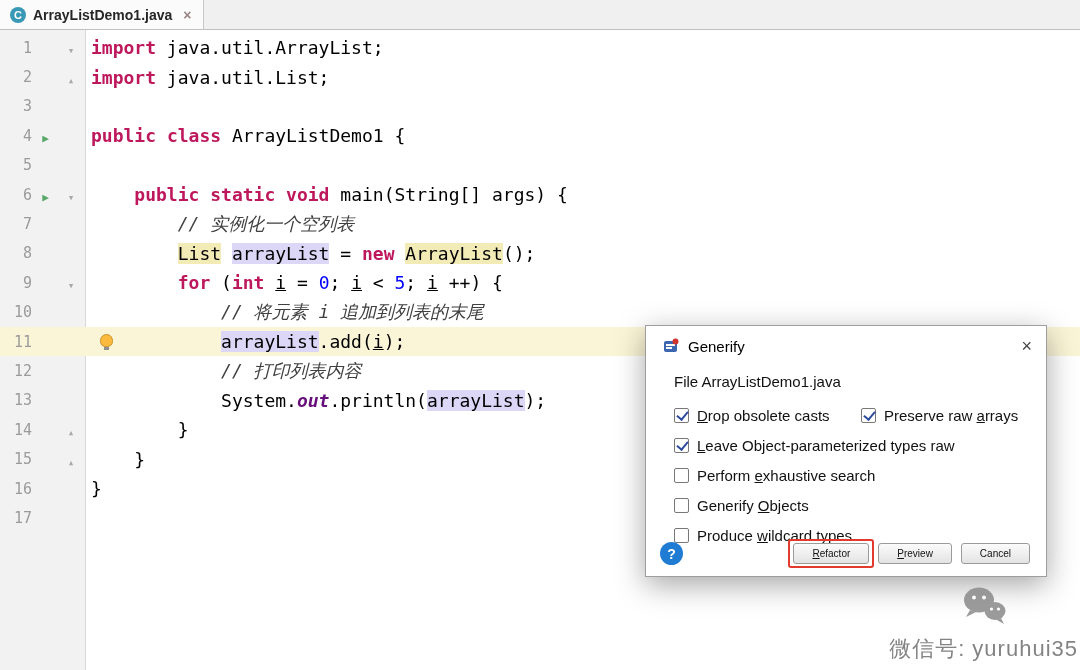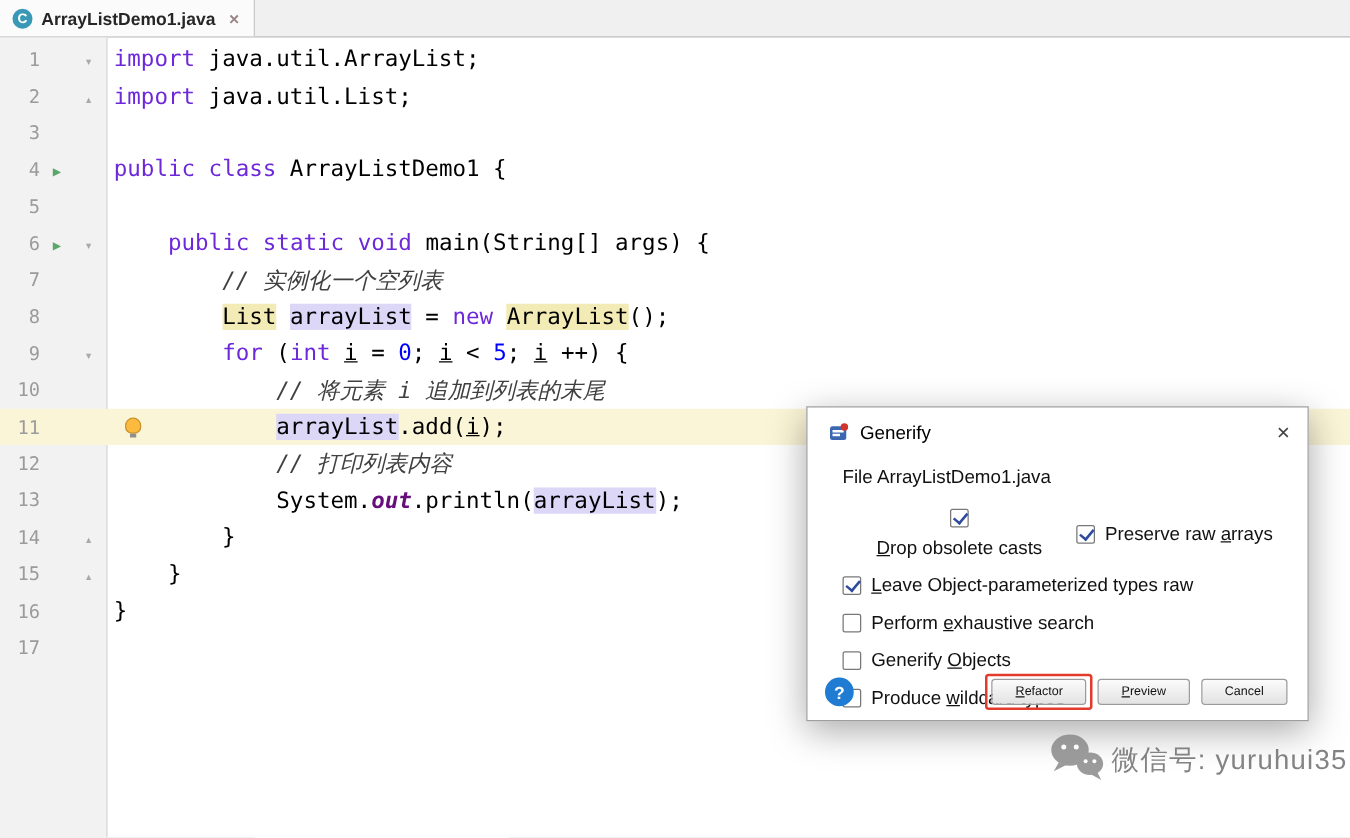--- a/index.html
+++ b/index.html
@@ -39,21 +39,21 @@
   }
   .row { position:relative; height:29.4px; display:flex; align-items:center; }
   .row.hl { background:#FBF5D7; }
   .gut { flex:0 0 87px; width:87px; height:100%; display:flex; align-items:center; }
   .num { width:32px; text-align:right; color:#9B9B9B; font-size:15px; }
   .slotA { width:27px; text-align:center; }
   .slotB { width:24px; text-align:center; }
   .run { color:#59A869; font-size:11px; }
   .fold { color:#A9A9A9; font-size:11px; }
   .code { padding-left:4px; white-space:pre; }
-  .kw  { color:#6d28d9; font-weight:normal; }
+  .kw  { color:#be185d; font-weight:bold; }
   .cm  { color:#404040; font-style:italic; }
   .nm  { color:#0000FF; }
   .fld { color:#660E7A; font-style:italic; font-weight:bold; }
   .hlY { background:#F3EBB6; }
   .hlP { background:#DCD6F7; }
   .un  { text-decoration:underline; }
   .bulb {
     position:absolute; left:100px; top:7px; width:13px; height:13px;
     background:#FCBA3F; border:1px solid #C8922B;
     border-radius:50% 50% 42% 42%;
@@ -70,21 +70,21 @@
     box-shadow:0 8px 28px rgba(0,0,0,0.35);
   }
   .dlg-title { display:flex; align-items:center; gap:8px; padding:11px 14px 4px 16px; }
   .dlg-title-text { font-size:15px; color:#000; }
   .dlg-close { margin-left:auto; font-size:18px; color:#444; line-height:1; }
   .dlg-icon { width:18px; height:18px; flex:0 0 18px; }
   .dlg-body { padding:4px 0 0 18px; }
   .file-label { font-size:15px; color:#111; margin:10px 0 17px 10px; }
   .cb-row { display:flex; margin-bottom:13px; margin-left:10px; }
   .cb { display:inline-flex; align-items:center; gap:8px; font-size:15px; color:#111; }
-  .cb-first { width:187px;flex-direction:column; }
+  .cb-first { width:187px; }
   .box {
     width:15px; height:15px; flex:0 0 15px; background:#fff;
     border:1px solid #787878; border-radius:2px; position:relative;
   }
   .box.on::after {
     content:''; position:absolute; left:4px; top:0px; width:5px; height:9px;
     border-right:2px solid #2E4A9E; border-bottom:2px solid #2E4A9E;
     transform:rotate(40deg);
   }
   .dlg-footer {
@@ -103,21 +103,21 @@
     border:1px solid #9B9B9B; border-radius:3px; position:relative;
   }
   .btn.annotated::after {
     content:''; position:absolute; left:-6px; right:-6px; top:-5px; bottom:-5px;
     border:2px solid #E23B2E; border-radius:3px; pointer-events:none;
   }
 
   
   .watermark {
     position:absolute; right:2px; top:584px; z-index:200;
-    display:flex; align-items:center; gap:4px; opacity:0.85;
+    display:flex; align-items:center; gap:4px; opacity:0.85;flex-direction:column;
   }
   .wm-text { font-size:22px; color:#6E6E6E; letter-spacing:1px; }
 </style>
 </head>
 <body>
 
 <div class="page">
 
   <div class="tabbar">
     <div class="tab">

